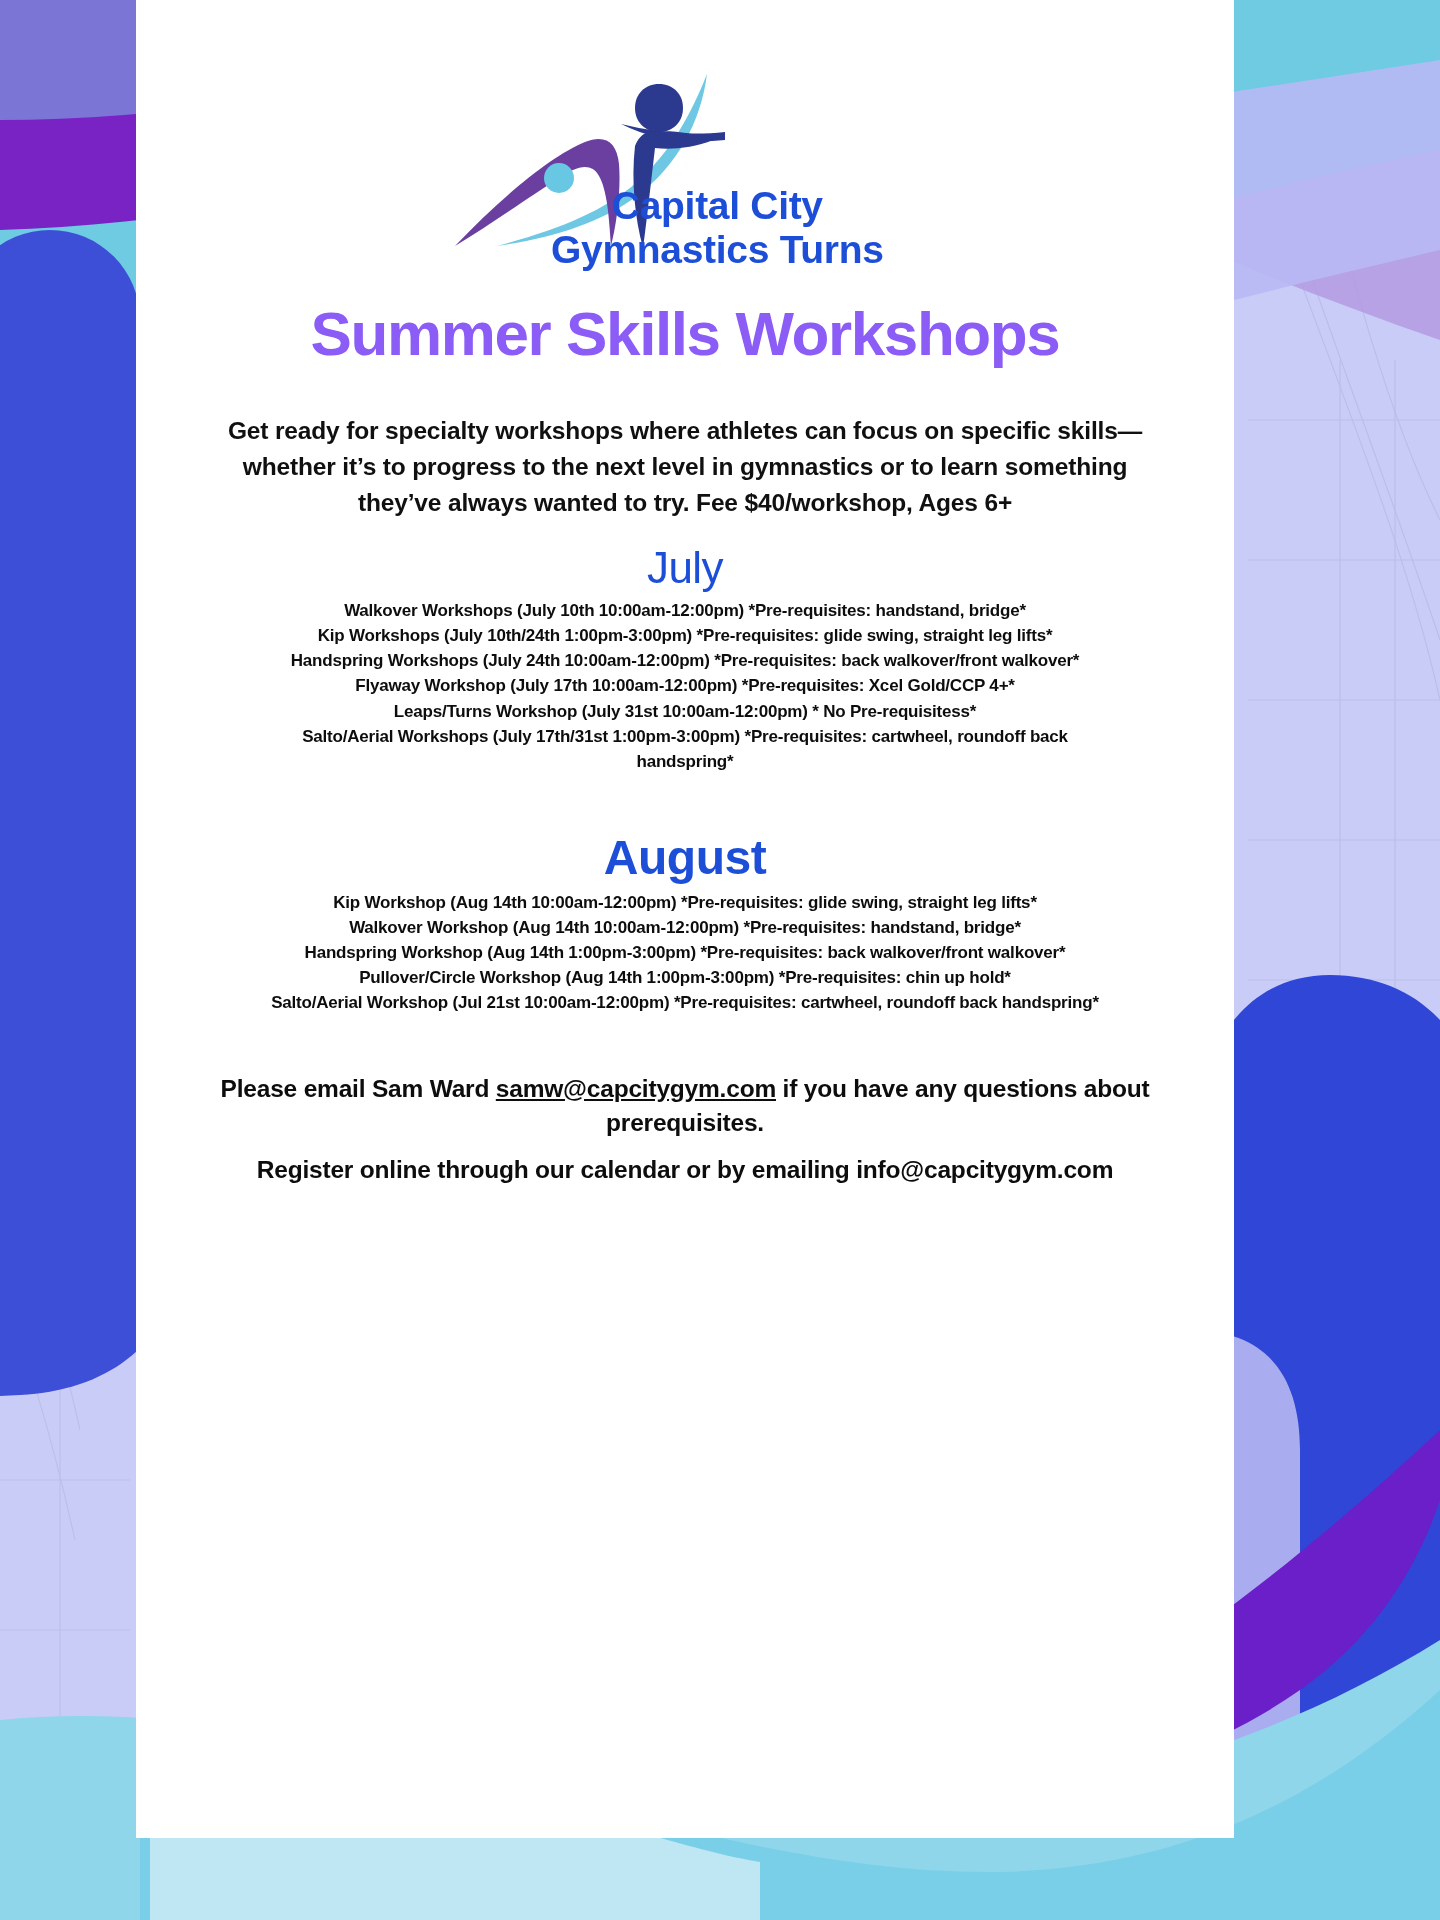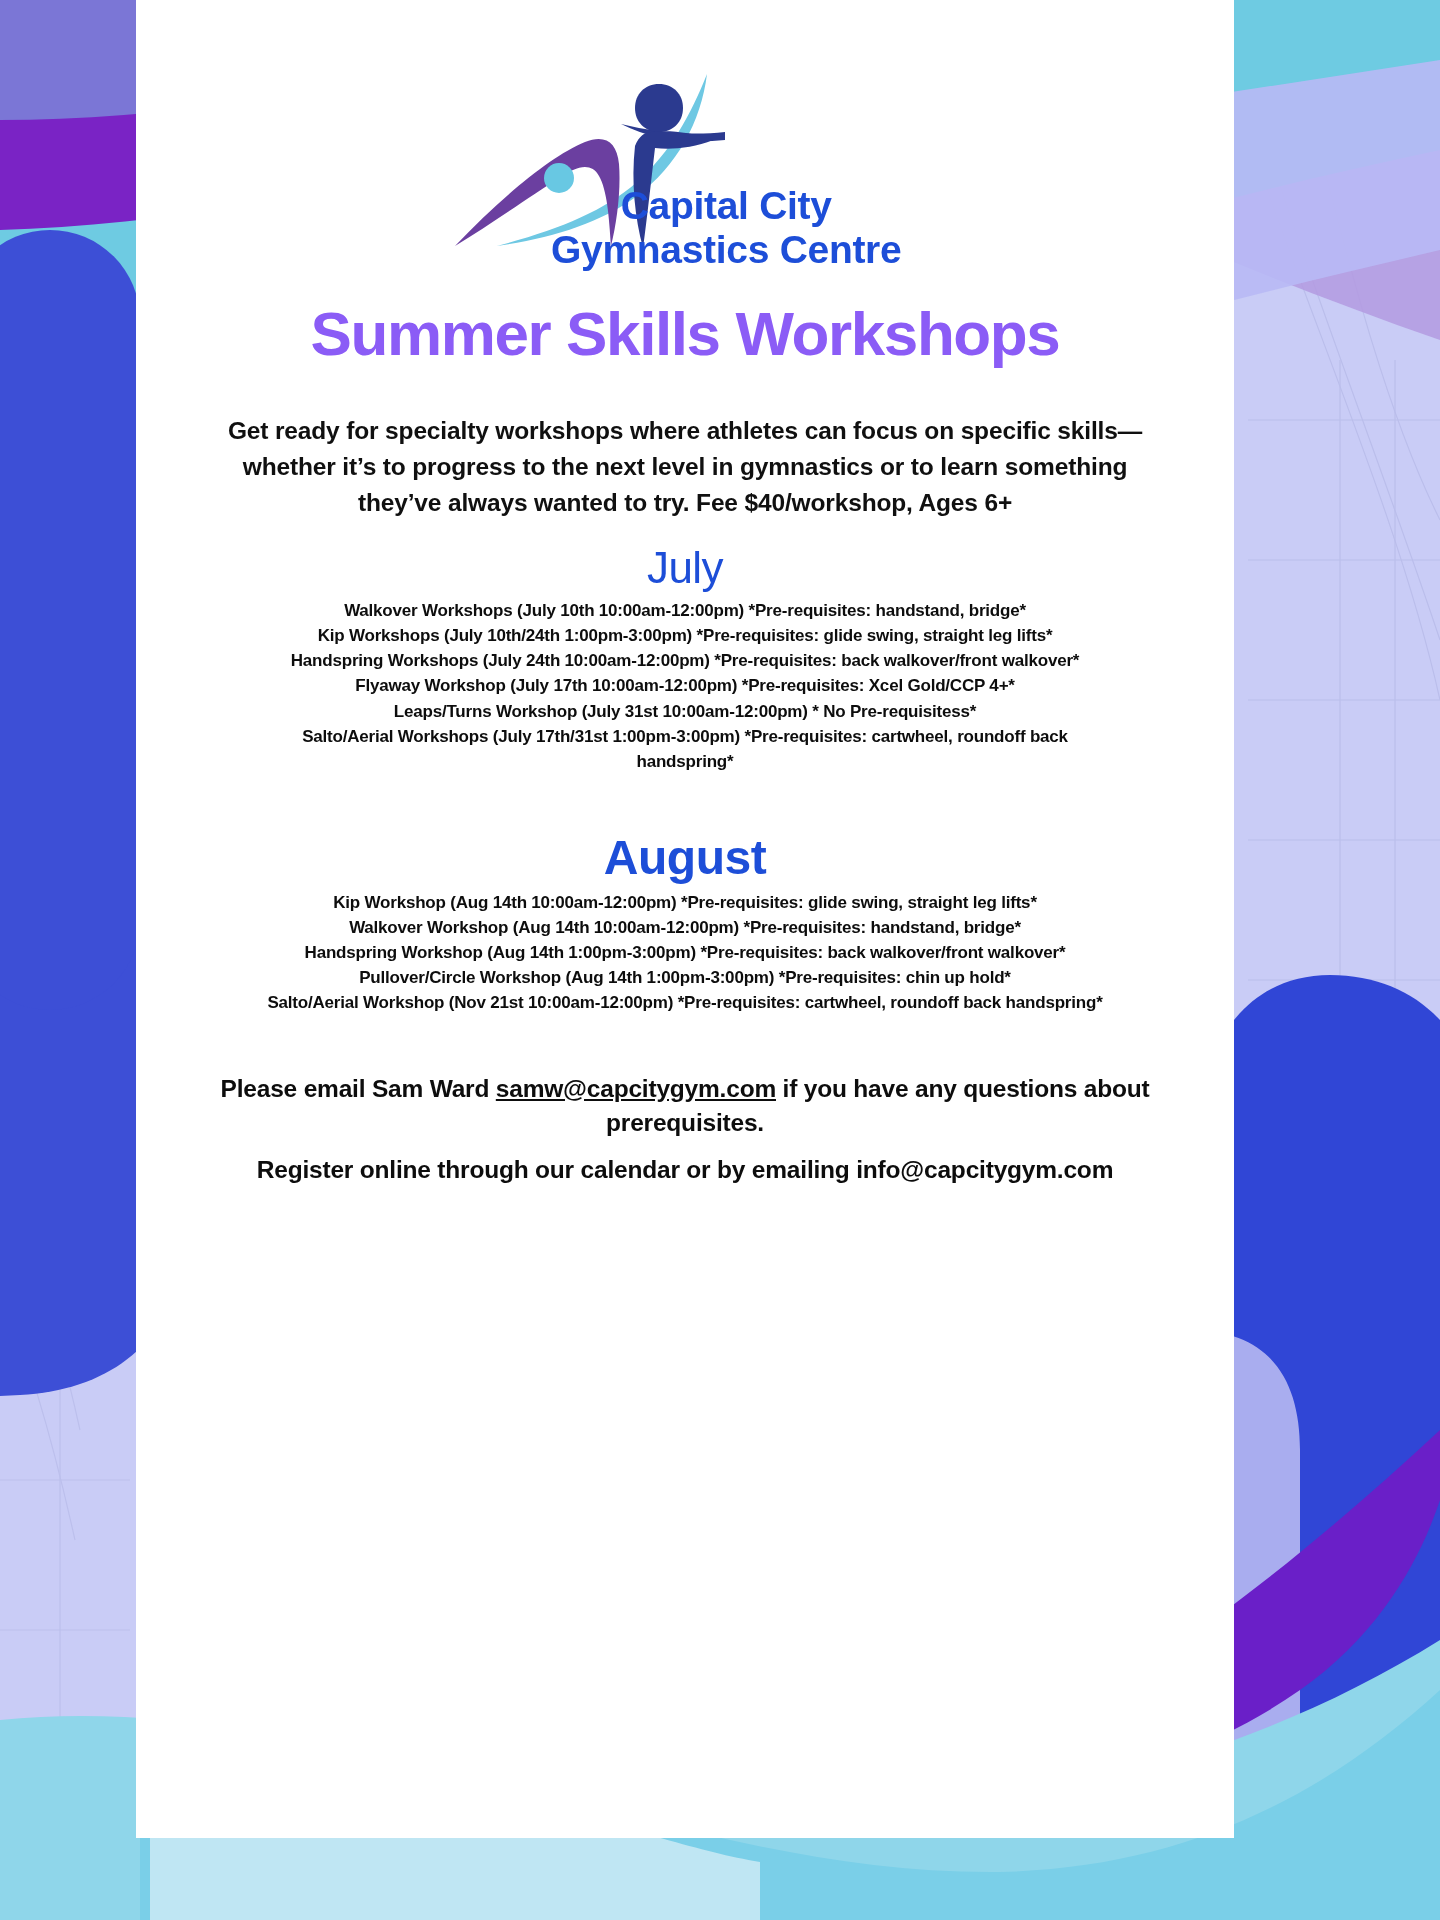--- a/index.html
+++ b/index.html
@@ -232,21 +232,21 @@
             <path d="M196 38 C196 24 206 14 220 14 C234 14 244 24 244 38 C244 52 234 62 220 62 C206 62 196 52 196 38 Z" fill="#2b3a8f"></path>
             <path d="M212 62 C230 60 252 62 274 70 C254 78 232 80 216 78 C212 112 208 148 204 178
                      C196 148 192 112 196 76 C200 66 206 62 212 62 Z" fill="#2b3a8f"></path>
 
             <circle cx="120" cy="108" r="15" fill="#68c8e3"></circle>
           </svg>
         </div>
 
         <div id="logo-wordmark">
           <div class="wm-line1">Capital City</div>
-          <div class="wm-line2">Gymnastics Centre</div>
+          <div class="wm-line2">Gymnastics Turns</div>
         </div>
       </div>
 
       <h1 id="headline">Summer Skills Workshops</h1>
 
       <p id="intro">Get ready for specialty workshops where athletes can focus on specific skills—whether it’s to progress to the next level in gymnastics or to learn something they’ve always wanted to try. Fee $40/workshop, Ages 6+</p>
 
       <h2 id="july-head" class="month-head">July</h2>
       <div class="entry-list">
         <p class="entry">Walkover Workshops (July 10th 10:00am-12:00pm) *Pre-requisites: handstand, bridge*</p>
@@ -257,21 +257,21 @@
         <p class="entry">Salto/Aerial Workshops (July 17th/31st 1:00pm-3:00pm) *Pre-requisites: cartwheel, roundoff back</p>
         <p class="entry">handspring*</p>
       </div>
 
       <h2 id="august-head" class="month-head">August</h2>
       <div class="entry-list">
         <p class="entry">Kip Workshop (Aug 14th 10:00am-12:00pm) *Pre-requisites: glide swing, straight leg lifts*</p>
         <p class="entry">Walkover Workshop (Aug 14th 10:00am-12:00pm) *Pre-requisites: handstand, bridge*</p>
         <p class="entry">Handspring Workshop (Aug 14th 1:00pm-3:00pm) *Pre-requisites: back walkover/front walkover*</p>
         <p class="entry">Pullover/Circle Workshop (Aug 14th 1:00pm-3:00pm) *Pre-requisites: chin up hold*</p>
-        <p class="entry">Salto/Aerial Workshop (Nov 21st 10:00am-12:00pm) *Pre-requisites: cartwheel, roundoff back handspring*</p>
+        <p class="entry">Salto/Aerial Workshop (Jul 21st 10:00am-12:00pm) *Pre-requisites: cartwheel, roundoff back handspring*</p>
       </div>
 
       <div id="footer">
         <p class="footer-line"><span>Please email Sam Ward </span><a href="#" class="email-link">samw@capcitygym.com</a><span> if you have any questions about prerequisites.</span></p>
         <p id="footer-line-2" class="footer-line">Register online through our calendar or by emailing info@capcitygym.com</p>
       </div>
 
     </div>
   </div>
 

